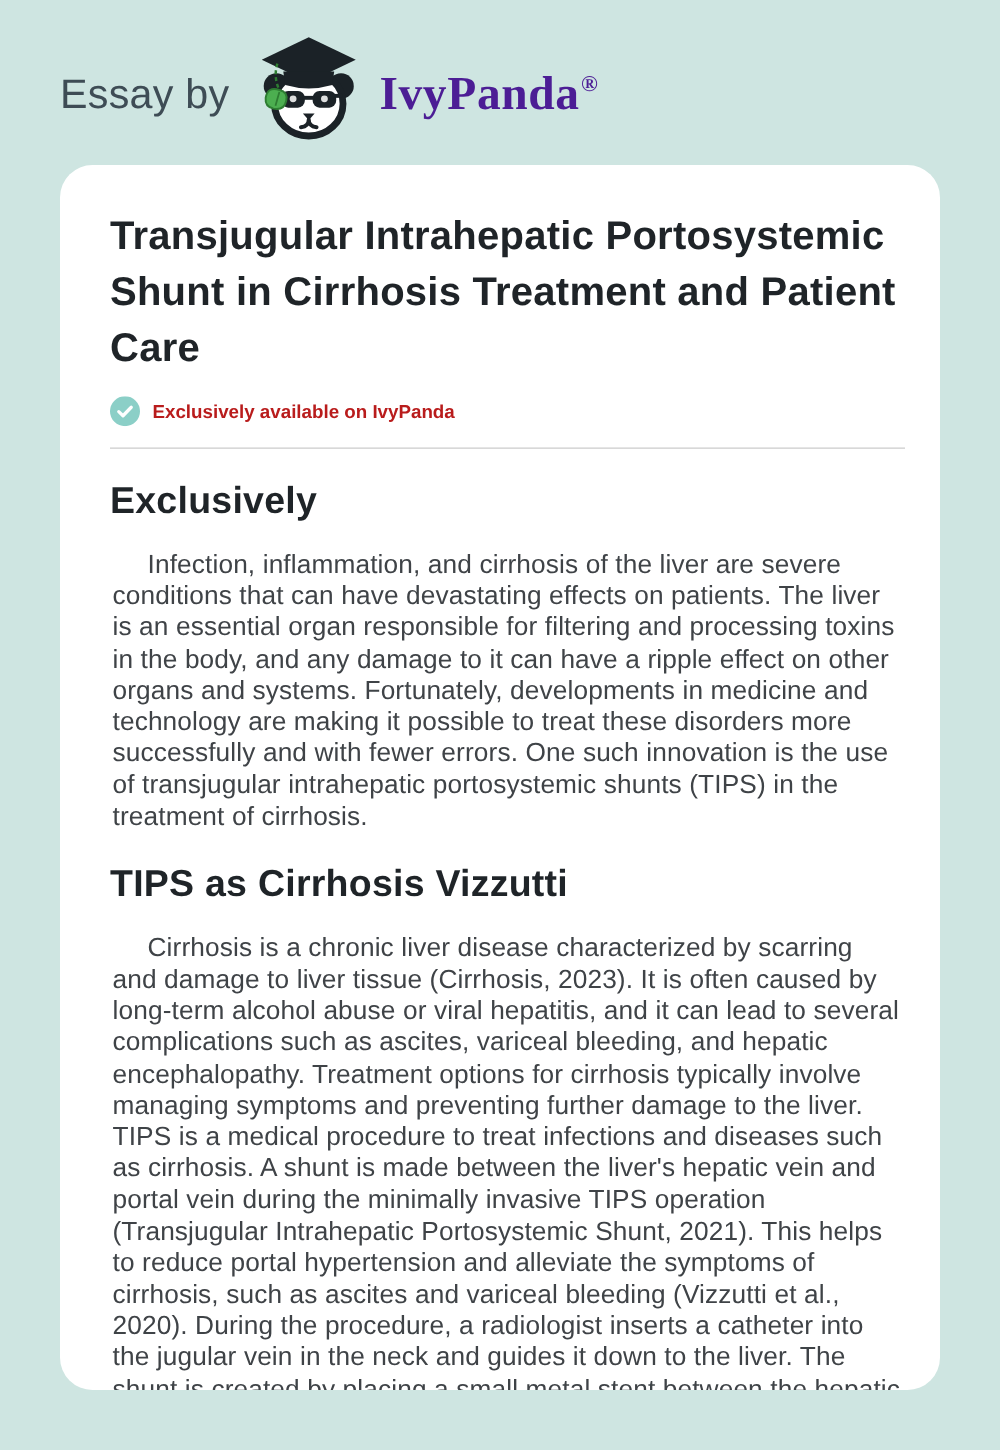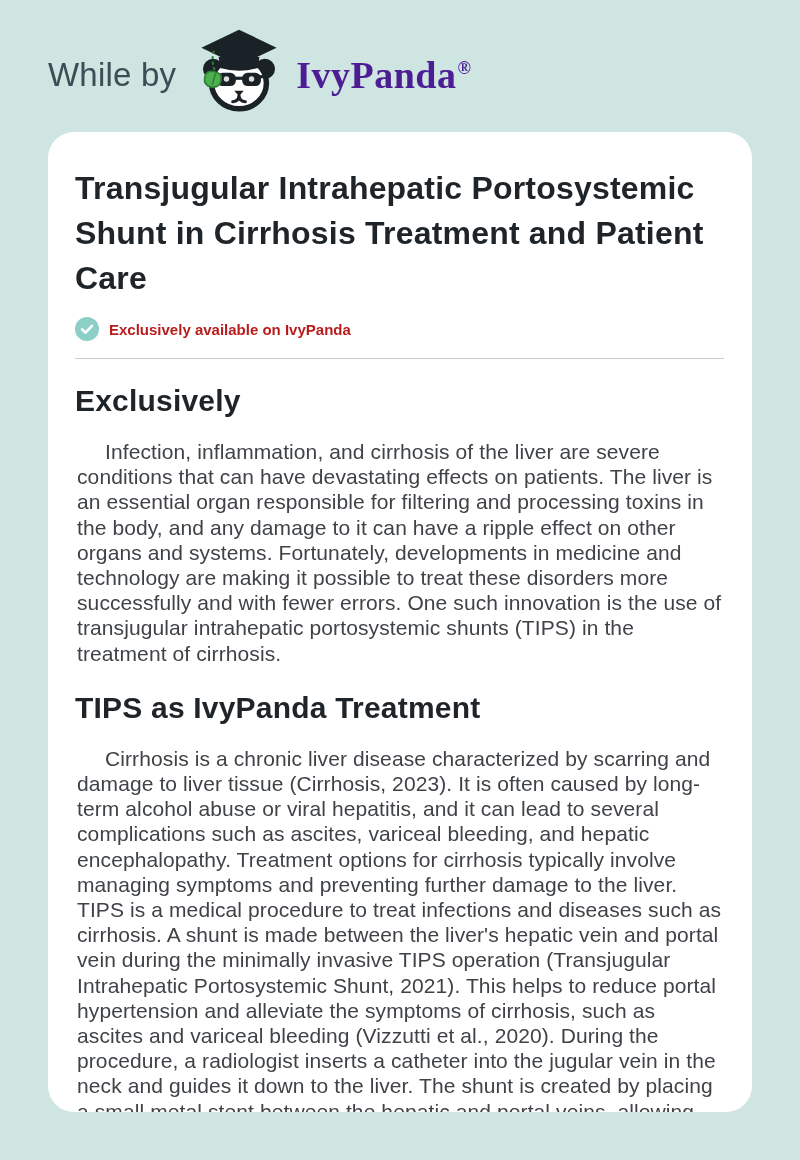--- a/index.html
+++ b/index.html
@@ -43,21 +43,21 @@
     margin-left: 1px;
   }
 
   
   .card {
     width: 704px;
     margin: 12px auto 0 48px;
     height: 980px;
     background: #ffffff;
     border-radius: 26px;
-    padding: 34px 28px 24px 27px;
+    padding: 34px 28px 24px 40px;
     overflow: hidden;
   }
 
   .doc-title {
     margin: 0 0 16px 0;
     font-size: 32px;
     line-height: 45px;
     font-weight: bold;
     color: #1f2428;
     letter-spacing: 0.2px;
@@ -100,21 +100,21 @@
     line-height: 25.2px;
     color: #3f4347;
     text-indent: 28px;
     letter-spacing: 0.1px;
   }
 </style>
 </head>
 <body>
 
 <header class="site-header">
-  <span class="essay-by">While by</span>
+  <span class="essay-by">Essay by</span>
 
   <span class="logo-wrap">
     
     <svg viewBox="0 0 120 120" width="94" height="94" aria-hidden="true">
 
       <circle cx="27" cy="56" r="13" fill="#1b2227"></circle>
       <circle cx="93" cy="56" r="13" fill="#1b2227"></circle>
 
       <ellipse cx="60" cy="74" rx="35" ry="33" fill="#ffffff" stroke="#1b2227" stroke-width="7"></ellipse>
 
@@ -158,16 +158,16 @@
   </div>
 
   <hr class="divider">
 
   <section>
     <h2 class="section-heading">Exclusively</h2>
     <p class="body-para">Infection, inflammation, and cirrhosis of the liver are severe conditions that can have devastating effects on patients. The liver is an essential organ responsible for filtering and processing toxins in the body, and any damage to it can have a ripple effect on other organs and systems. Fortunately, developments in medicine and technology are making it possible to treat these disorders more successfully and with fewer errors. One such innovation is the use of transjugular intrahepatic portosystemic shunts (TIPS) in the treatment of cirrhosis.</p>
   </section>
 
   <section>
-    <h2 class="section-heading">TIPS as IvyPanda Treatment</h2>
+    <h2 class="section-heading">TIPS as Cirrhosis Vizzutti</h2>
     <p class="body-para">Cirrhosis is a chronic liver disease characterized by scarring and damage to liver tissue (Cirrhosis, 2023). It is often caused by long-term alcohol abuse or viral hepatitis, and it can lead to several complications such as ascites, variceal bleeding, and hepatic encephalopathy. Treatment options for cirrhosis typically involve managing symptoms and preventing further damage to the liver. TIPS is a medical procedure to treat infections and diseases such as cirrhosis. A shunt is made between the liver's hepatic vein and portal vein during the minimally invasive TIPS operation (Transjugular Intrahepatic Portosystemic Shunt, 2021). This helps to reduce portal hypertension and alleviate the symptoms of cirrhosis, such as ascites and variceal bleeding (Vizzutti et al., 2020). During the procedure, a radiologist inserts a catheter into the jugular vein in the neck and guides it down to the liver. The shunt is created by placing a small metal stent between the hepatic and portal veins, allowing blood to flow freely through the liver and reducing pressure in the portal vein. TIPS is effective in improving survival rates and quality of life in patients with cirrhosis. Studies have found that TIPS can reduce the risk of variceal bleeding and improve liver function in patients with cirrhosis. It can also help to alleviate the symptoms of ascites, such as abdominal pain and discomfort. While</p>
   </section>
 </main>
 
 </body></html>

